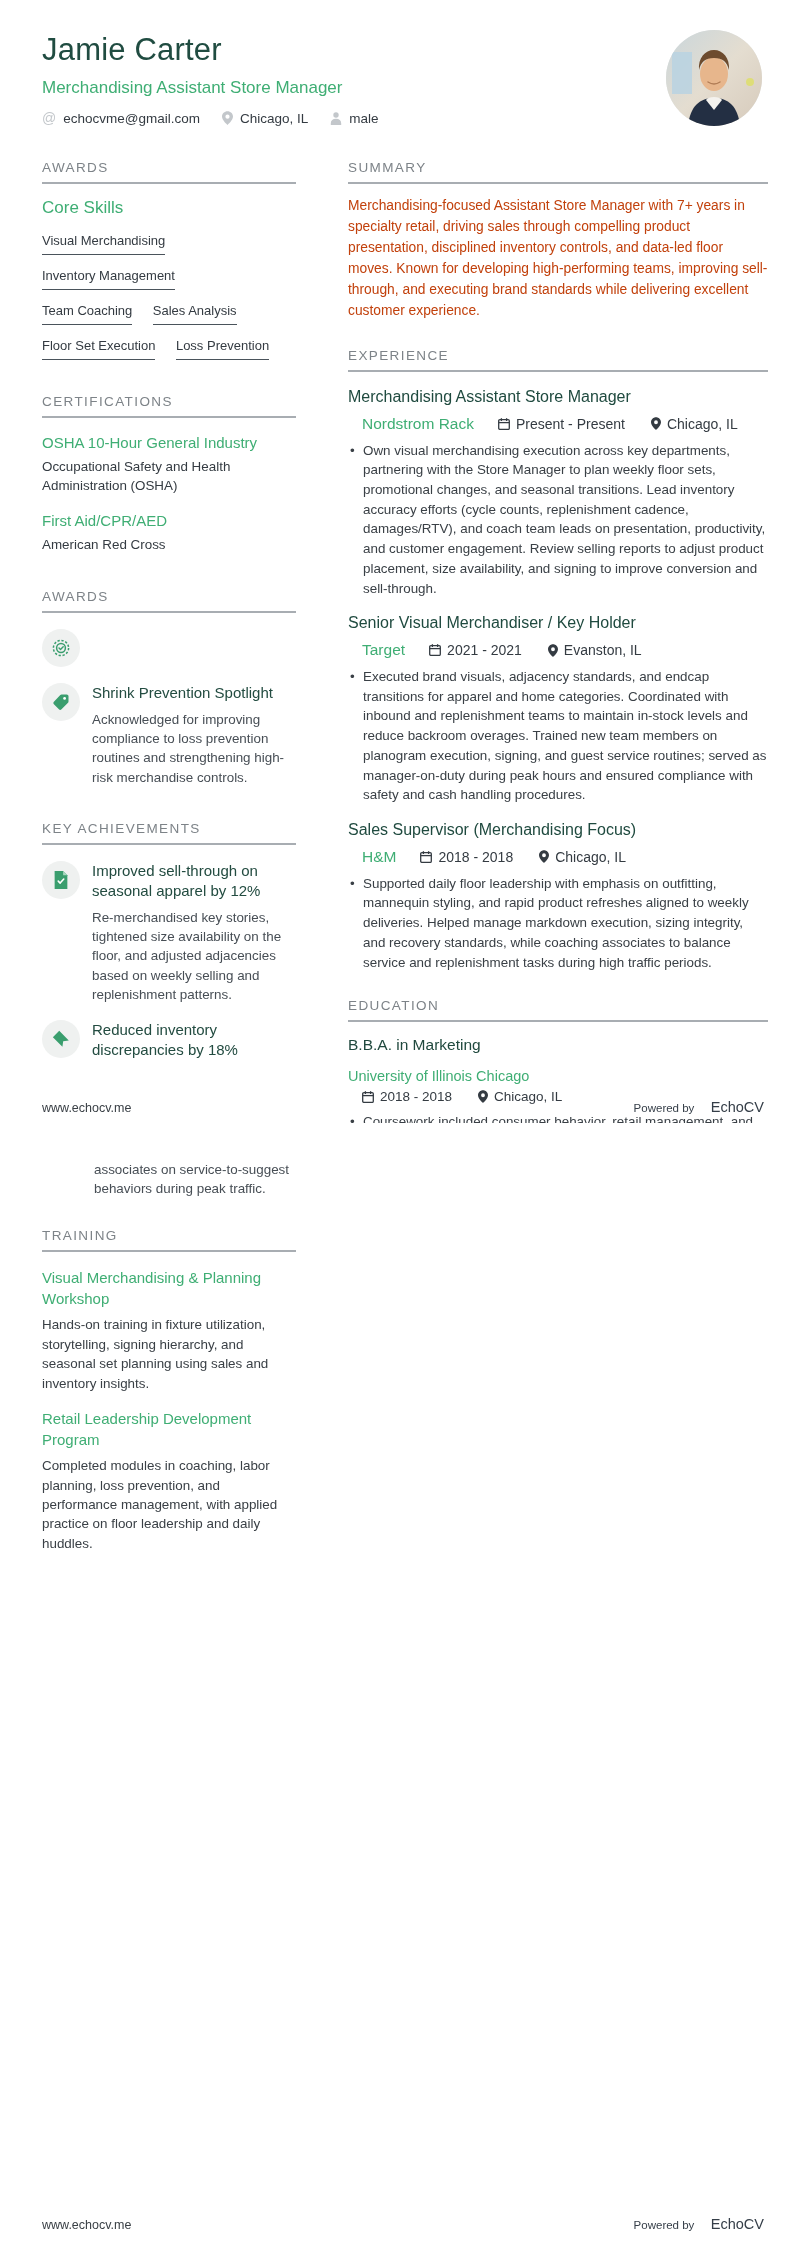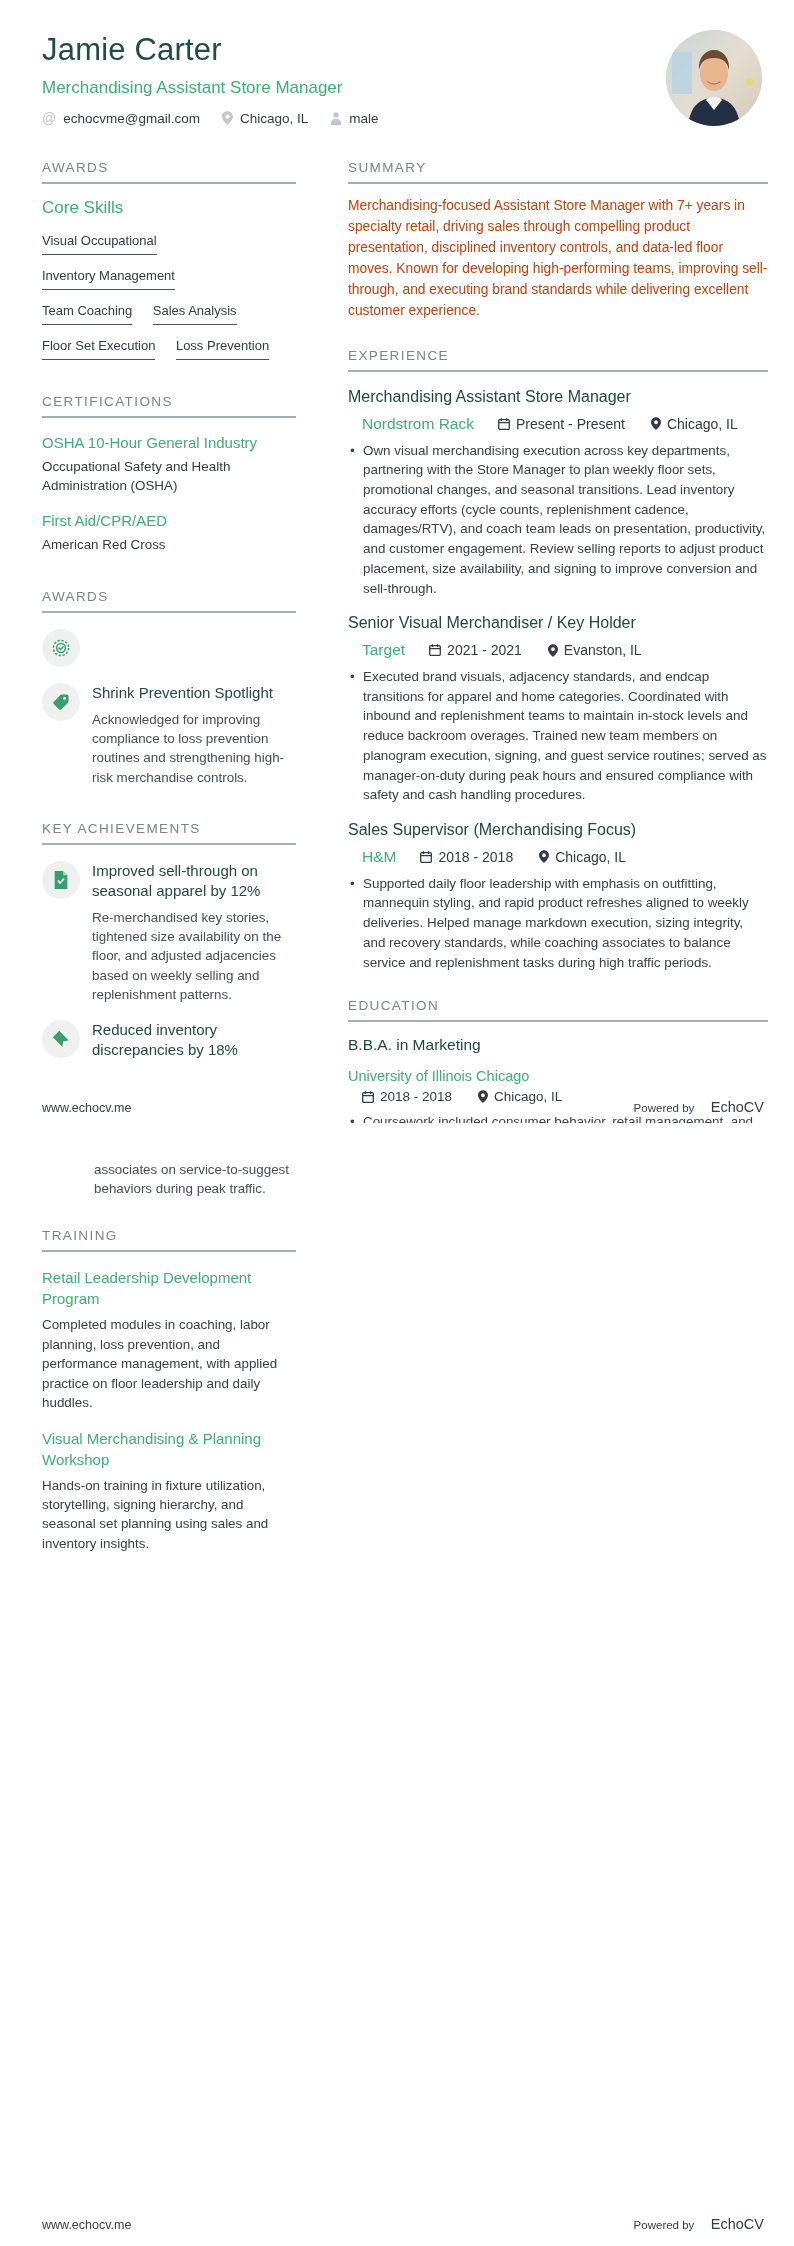--- a/index.html
+++ b/index.html
@@ -128,21 +128,21 @@
       <path d="M42 52q6 4 12 0" stroke="#b07c55" stroke-width="1.4" fill="none" stroke-linecap="round"></path>
     </svg>
   </div>
 
   <div class="leftcol">
 
     <div class="lsection">
       <div class="sec-head">AWARDS</div>
       <div class="group-title">Core Skills</div>
       <div class="chips">
-        <span class="chip">Visual Occupational</span>
+        <span class="chip">Visual Merchandising</span>
         <span class="chip">Inventory Management</span>
         <span class="chip">Team Coaching</span>
         <span class="chip">Sales Analysis</span>
         <span class="chip">Floor Set Execution</span>
         <span class="chip">Loss Prevention</span>
       </div>
     </div>
 
     <div class="lsection">
       <div class="sec-head">CERTIFICATIONS</div>
@@ -356,26 +356,26 @@
   </div>
 </div>
 
 <div class="page">
   <div class="p2-left">
     <div class="continuation">associates on service-to-suggest behaviors during peak traffic.</div>
 
     <div class="training-head">
       <div class="sec-head">TRAINING</div>
       <div class="train">
+        <div class="train-title">Visual Merchandising &amp; Planning Workshop</div>
+        <div class="train-desc">Hands-on training in fixture utilization, storytelling, signing hierarchy, and seasonal set planning using sales and inventory insights.</div>
+      </div>
+      <div class="train">
         <div class="train-title">Retail Leadership Development Program</div>
         <div class="train-desc">Completed modules in coaching, labor planning, loss prevention, and performance management, with applied practice on floor leadership and daily huddles.</div>
-      </div>
-      <div class="train">
-        <div class="train-title">Visual Merchandising &amp; Planning Workshop</div>
-        <div class="train-desc">Hands-on training in fixture utilization, storytelling, signing hierarchy, and seasonal set planning using sales and inventory insights.</div>
       </div>
     </div>
   </div>
 
   <div class="footer f2">
     <a class="site" href="#">www.echocv.me</a>
     <span>
       <span class="powered">Powered by</span>
       <span class="brand">EchoCV</span>
     </span>

